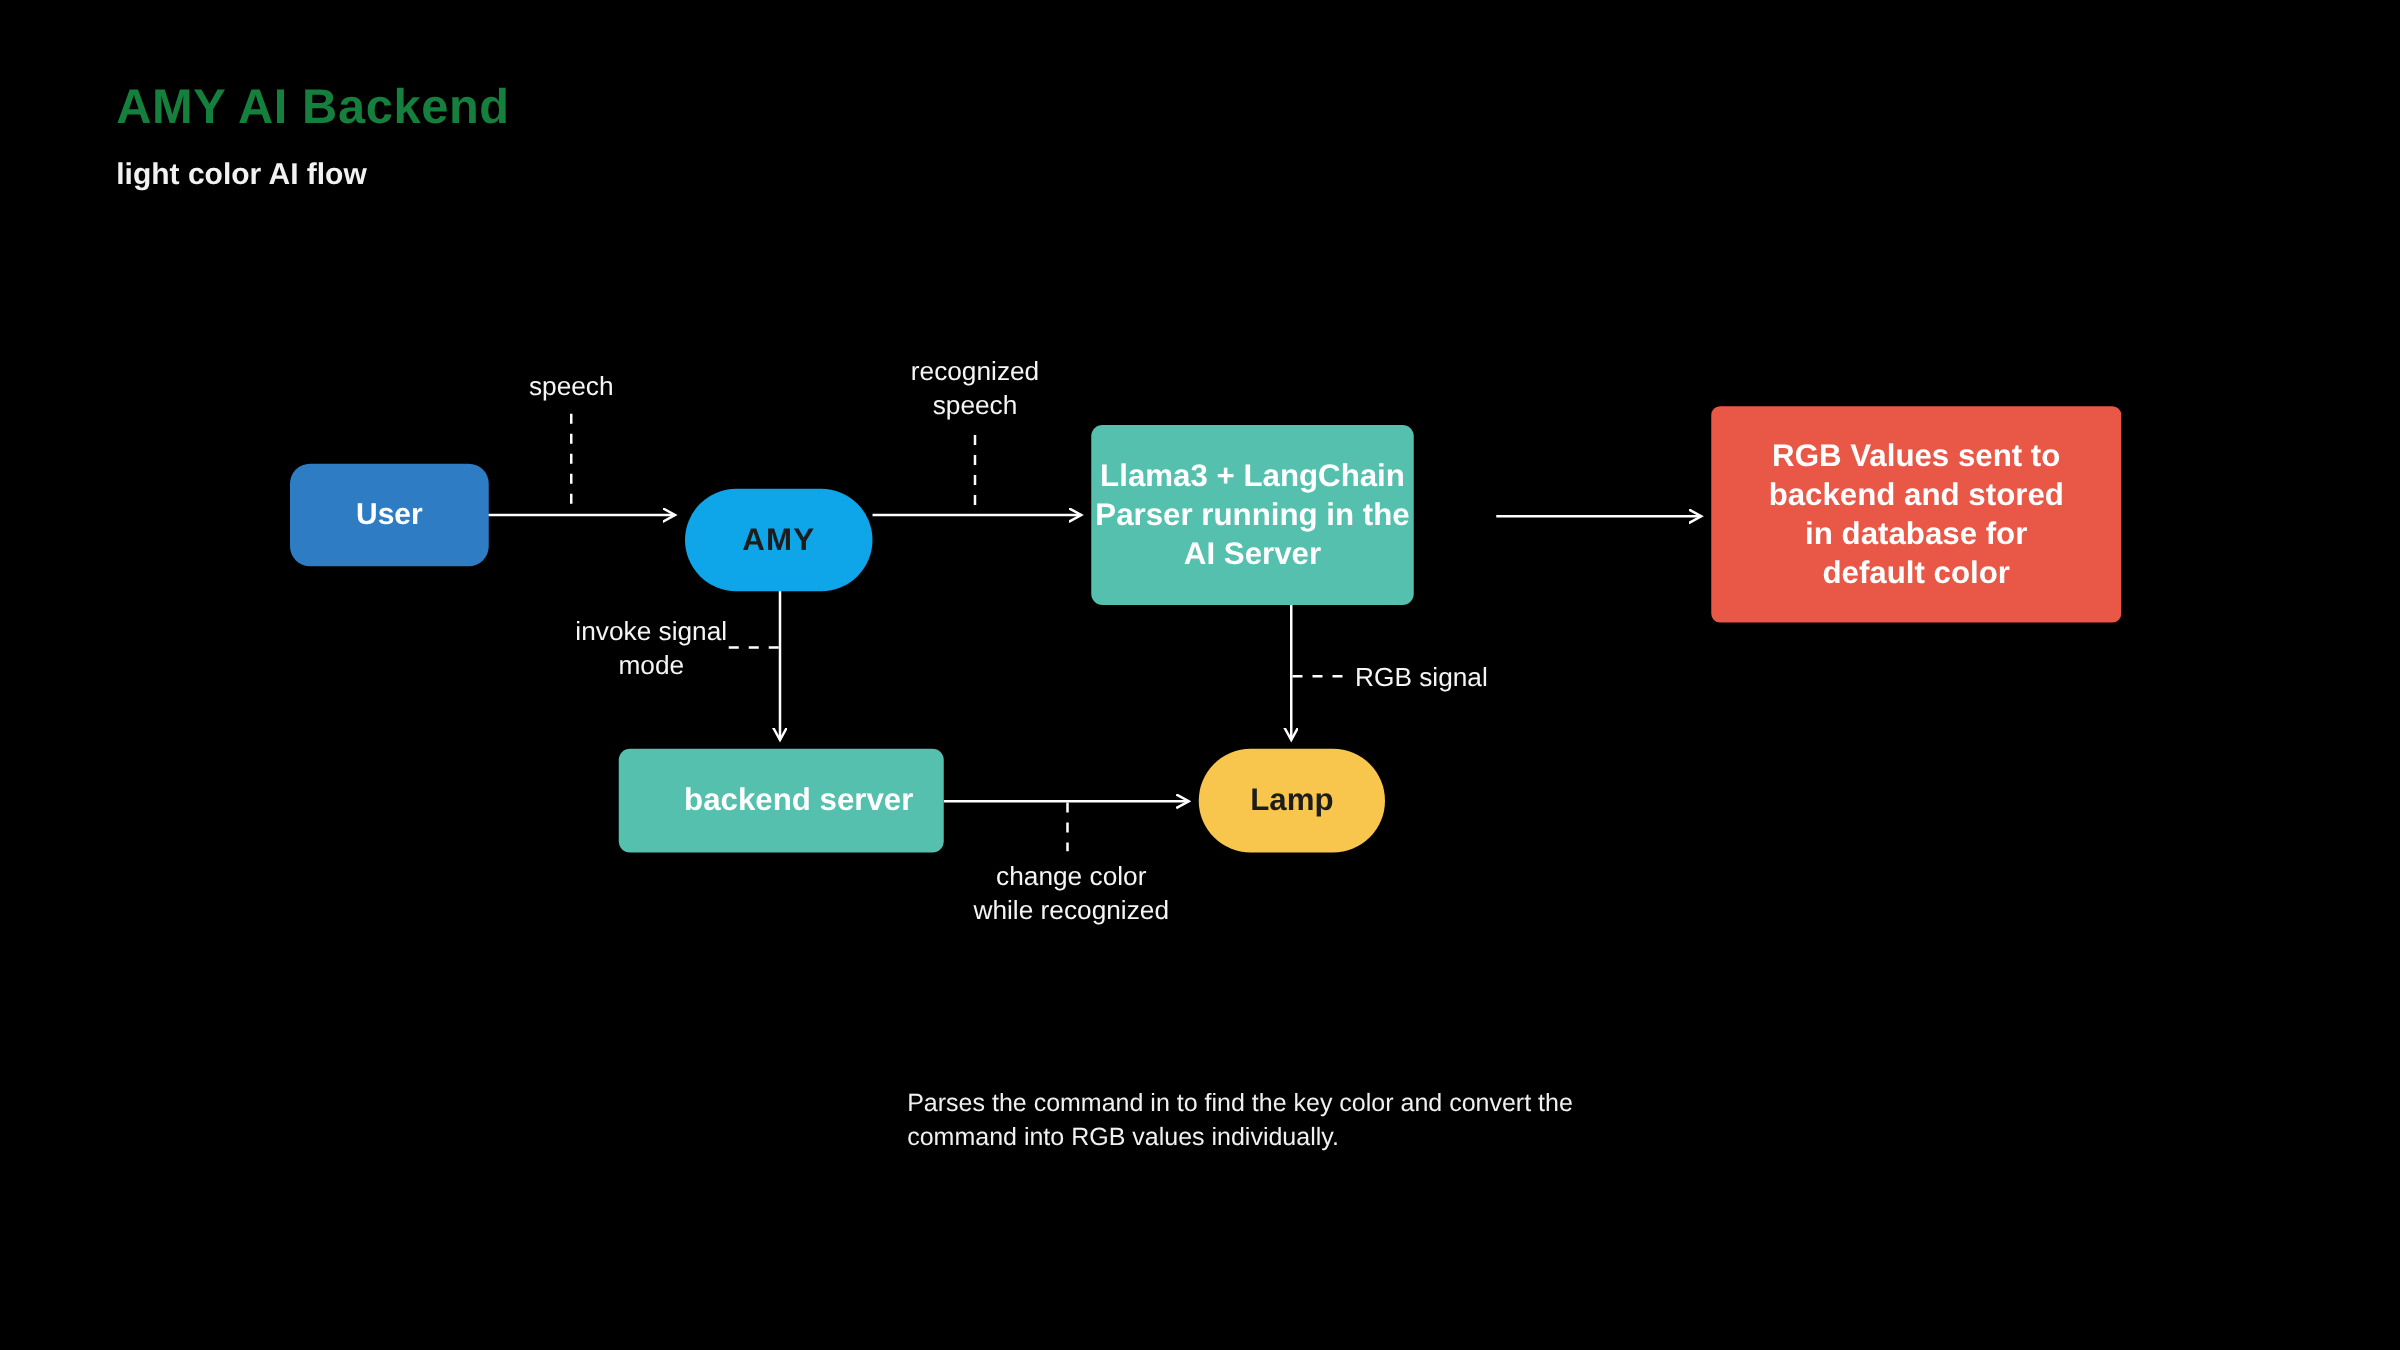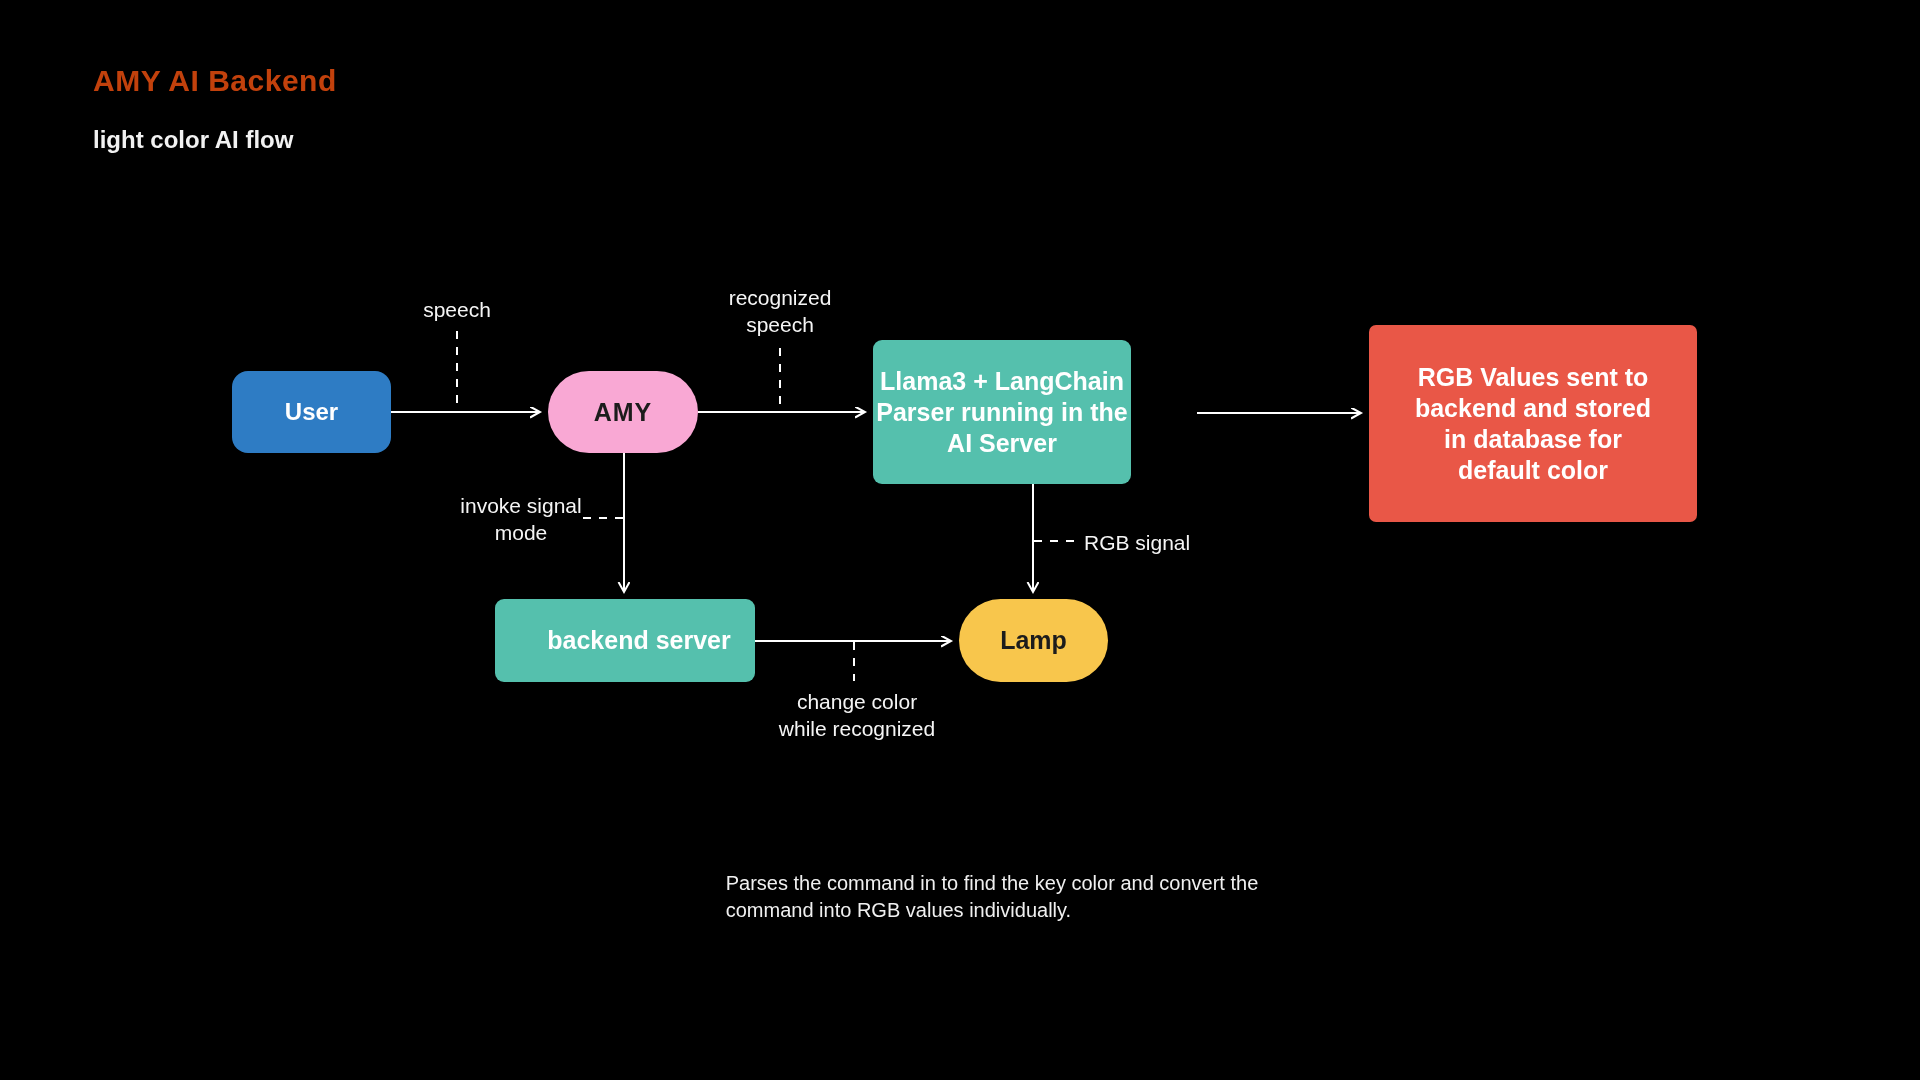--- a/index.html
+++ b/index.html
@@ -8,24 +8,24 @@
   #canvas {
     position: relative;
     width: 1920px;
     height: 1080px;
     background: #000000;
   }
   .page-title {
     position: absolute;
     left: 93px;
     top: 64px;
-    font-size: 30px;
+    font-size: 39px;
     font-weight: 700;
     letter-spacing: 0.5px;
-    color: #c2410c;
+    color: #15803d;
   }
   .page-subtitle {
     position: absolute;
     left: 93px;
     top: 126px;
     font-size: 24px;
     font-weight: 700;
     color: #f2f2f2;
   }
   svg.connectors {
@@ -38,21 +38,21 @@
     display: flex;
     align-items: center;
     justify-content: center;
     text-align: center;
     font-weight: 700;
   }
   .node .node-label { white-space: pre-line; }
   .node-user   { left: 232px; top: 371px; width: 159px; height: 82px; border-radius: 16px; font-size: 24px; }
   .node-amy    { left: 548px; top: 371px; width: 150px; height: 82px; border-radius: 41px; font-size: 25px; letter-spacing: 1px; }
   .node-parser { left: 873px; top: 340px; width: 258px; height: 144px; border-radius: 9px; font-size: 25px; line-height: 31px; }
-  .node-rgb    { left: 1369px; top: 325px; width: 328px; height: 197px; border-radius: 7px; font-size: 25px; line-height: 31px; }
+  .node-rgb    { left: 1369px; top: 325px; width: 328px; height: 173px; border-radius: 7px; font-size: 25px; line-height: 31px; }
   .node-backend{ left: 495px; top: 599px; width: 260px; height: 83px; border-radius: 9px; font-size: 25px; padding-left: 28px; }
   .node-lamp   { left: 959px; top: 599px; width: 149px; height: 83px; border-radius: 42px; font-size: 25px; }
   .edge-label {
     position: absolute;
     color: #f5f5f5;
     font-size: 21px;
     line-height: 27px;
     font-weight: 400;
     text-align: center;
     white-space: pre-line;
@@ -101,21 +101,21 @@
     <line x1="780" y1="348" x2="780" y2="411" stroke="#ffffff" stroke-width="2" stroke-dasharray="8 8"></line>
     <line x1="583" y1="518" x2="623" y2="518" stroke="#ffffff" stroke-width="2" stroke-dasharray="8 8"></line>
     <line x1="1034" y1="541" x2="1074" y2="541" stroke="#ffffff" stroke-width="2" stroke-dasharray="8 8"></line>
     <line x1="854" y1="642" x2="854" y2="681" stroke="#ffffff" stroke-width="2" stroke-dasharray="8 8"></line>
   </svg>
 
   <div class="node node-user" style="background-color: rgb(46, 124, 196); color: rgb(255, 255, 255);">
     <span class="node-label">User</span>
   </div>
 
-  <div class="node node-amy" style="background-color: #f9a8d4; color: rgb(28, 28, 28);">
+  <div class="node node-amy" style="background-color: #0ea5e9; color: rgb(28, 28, 28); margin-top: 20px;">
     <span class="node-label">AMY</span>
   </div>
 
   <div class="node node-parser" style="background-color: rgb(85, 192, 173); color: rgb(255, 255, 255);">
     <span class="node-label">Llama3 + LangChain
 Parser running in the
 AI Server</span>
   </div>
 
   <div class="node node-rgb" style="background-color: rgb(233, 87, 71); color: rgb(255, 255, 255);">

